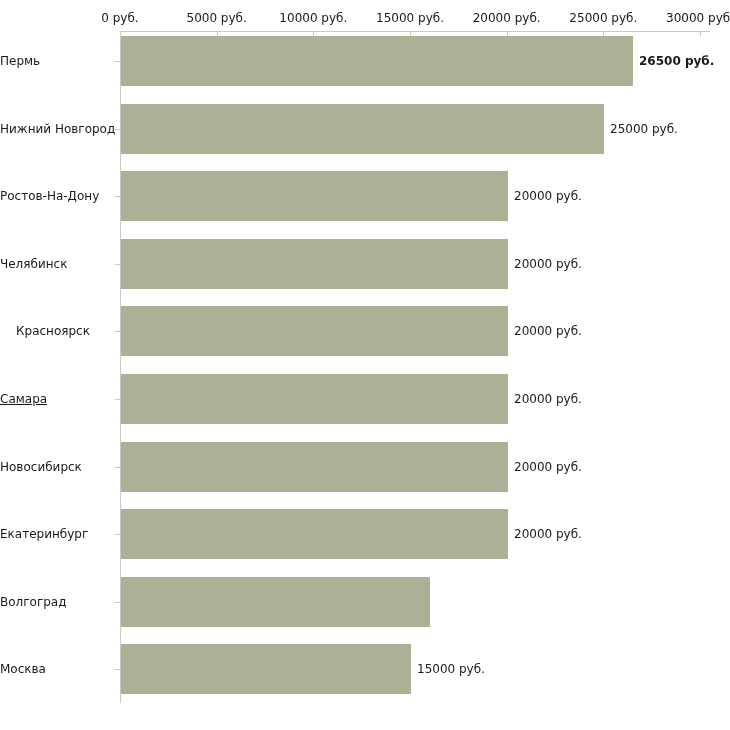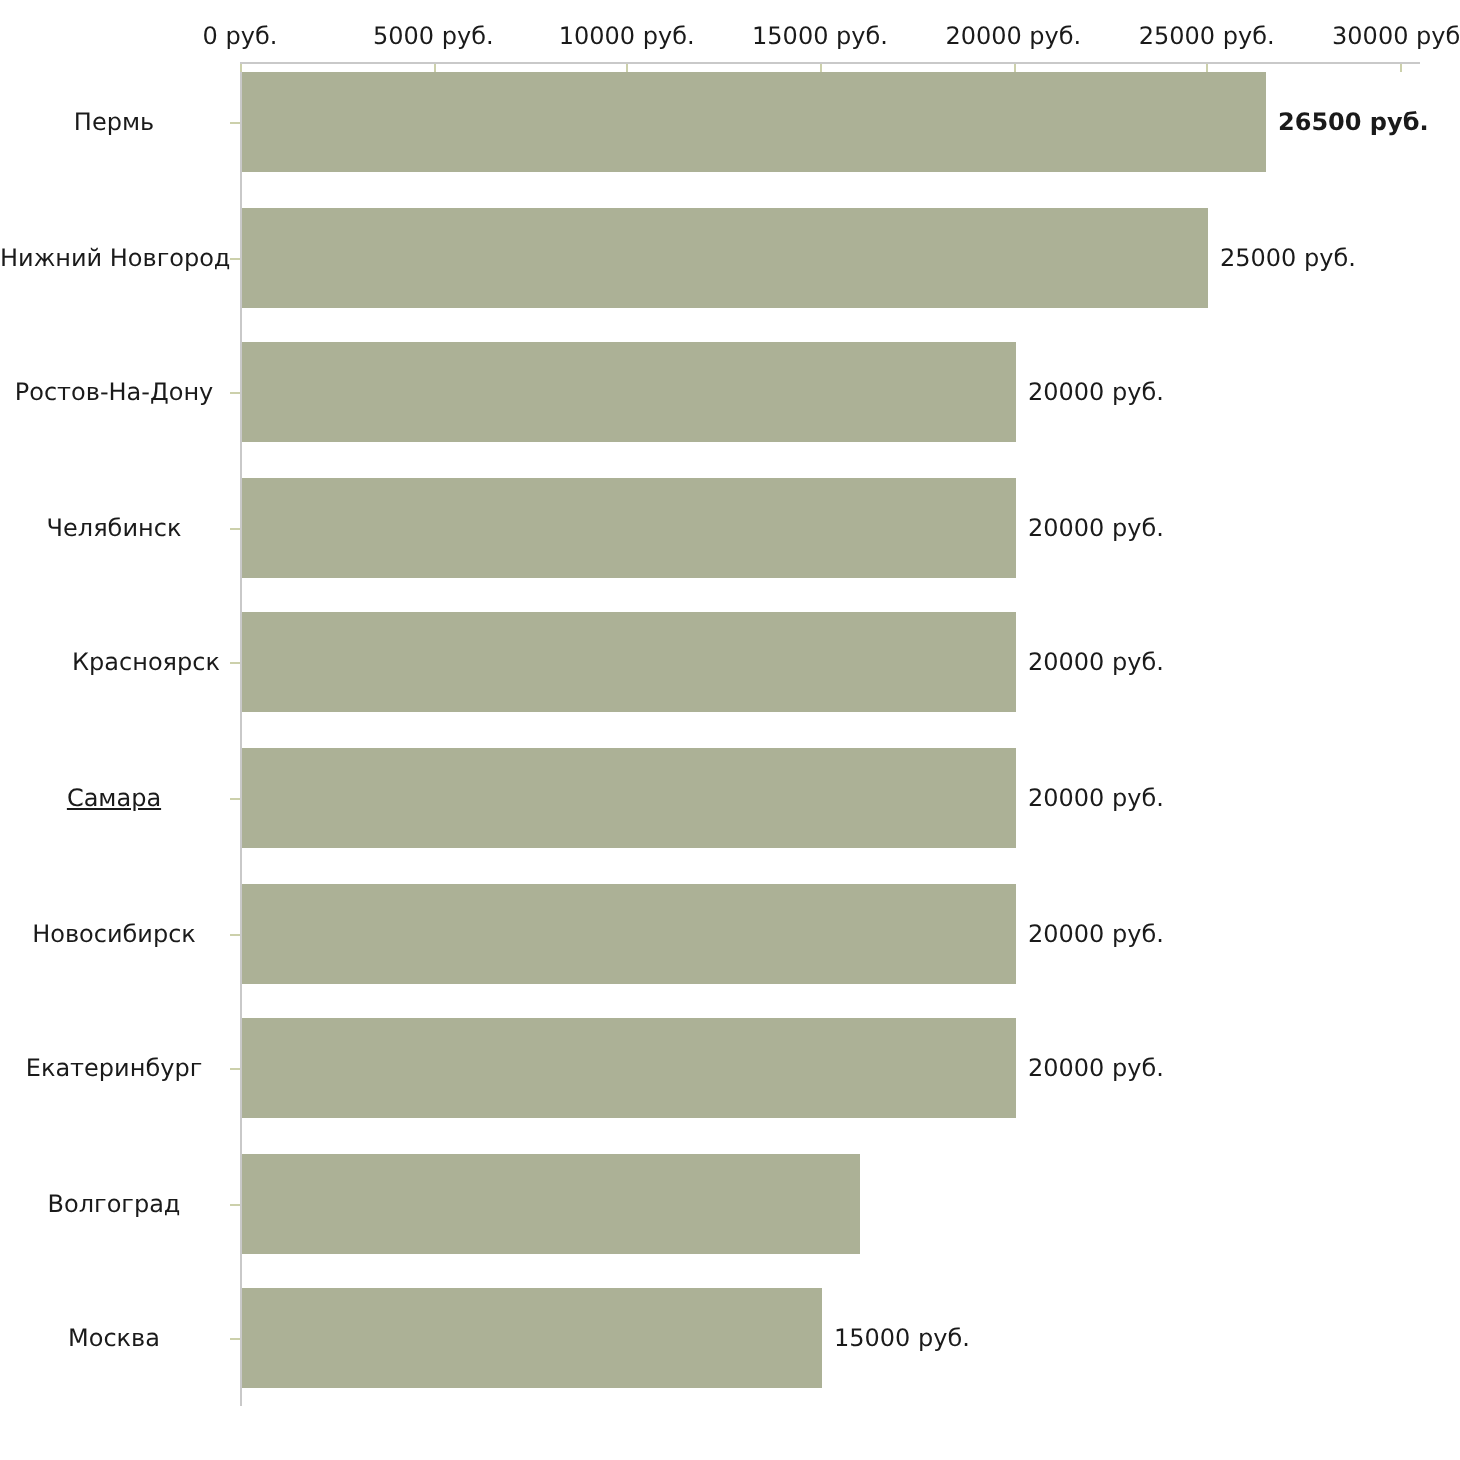--- a/index.html
+++ b/index.html
@@ -26,21 +26,21 @@
     top: 11px;
     height: 15px;
     line-height: 15px;
     white-space: nowrap;
     transform: translateX(-50%);
   }
   .category-label {
     position: absolute;
     left: 0;
     width: 114px;
-    text-align: center;
+    text-align: left;
     white-space: nowrap;
   }
   .bar { position: absolute; }
   .bar-value-label {
     position: absolute;
     white-space: nowrap;
   }
 </style>
 </head>
 <body>

